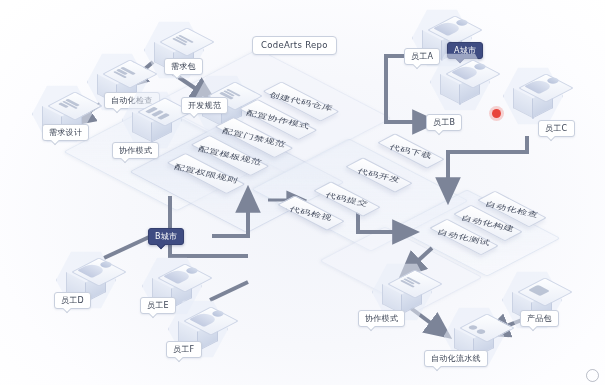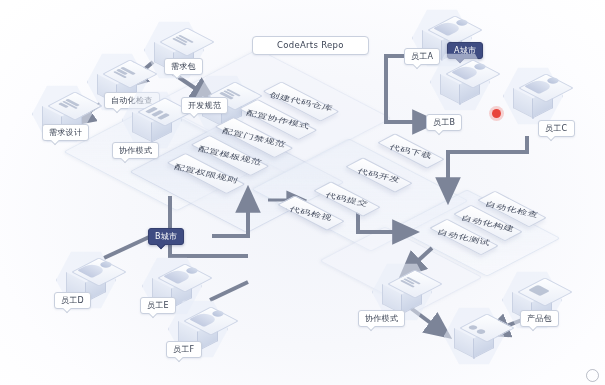--- a/index.html
+++ b/index.html
@@ -263,21 +263,21 @@
         <div class="top"></div>
       <div class="glyph">
           <i style="width:13px;height:2px"></i>
           <i style="width:10px;height:2px"></i>
           <i style="width:12px;height:3px"></i>
         </div>
     </div>
   </div>
   <div class="chip" style="left:181px;top:97px;">开发规范</div>
 
-  <div class="chip noTail" style="left:252px;top:36px;padding:3px 24px;font-size:8.5px;border-radius:4px;">CodeArts Repo</div>
+  <div class="chip noTail" style="left:252px;top:36px;padding:3px 8px;font-size:8.5px;border-radius:4px;">CodeArts Repo</div>
 
   <div class="icard" style="left:272px;top:92px;width:56px;height:17px;">
     <span>创建代码仓库</span>
   </div>
   <div class="icard" style="left:248px;top:110px;width:58px;height:17px;">
     <span>配置协作模式</span>
   </div>
   <div class="icard" style="left:224px;top:128px;width:58px;height:17px;">
     <span>配置门禁规范</span>
   </div>
@@ -431,18 +431,19 @@
 
   <div class="cubewrap abs" style="left:450px;top:312px;">
     <div class="hexhalo"></div>
     <div class="cube">
       <div class="lf"></div>
         <div class="rt"></div>
         <div class="top"></div>
       <div class="glyph"><i style="width:6px;height:6px;border-radius:50%;display:inline-block;margin-right:2px"></i><i style="width:6px;height:6px;border-radius:50%;display:inline-block"></i></div>
     </div>
   </div>
+  <div class="chip" style="left:424px;top:350px;">自动化流水线</div>
 
   <div class="watermark">
     <span class="wm-logo"></span>
   </div>
 
 </div>
 
 </body></html>

